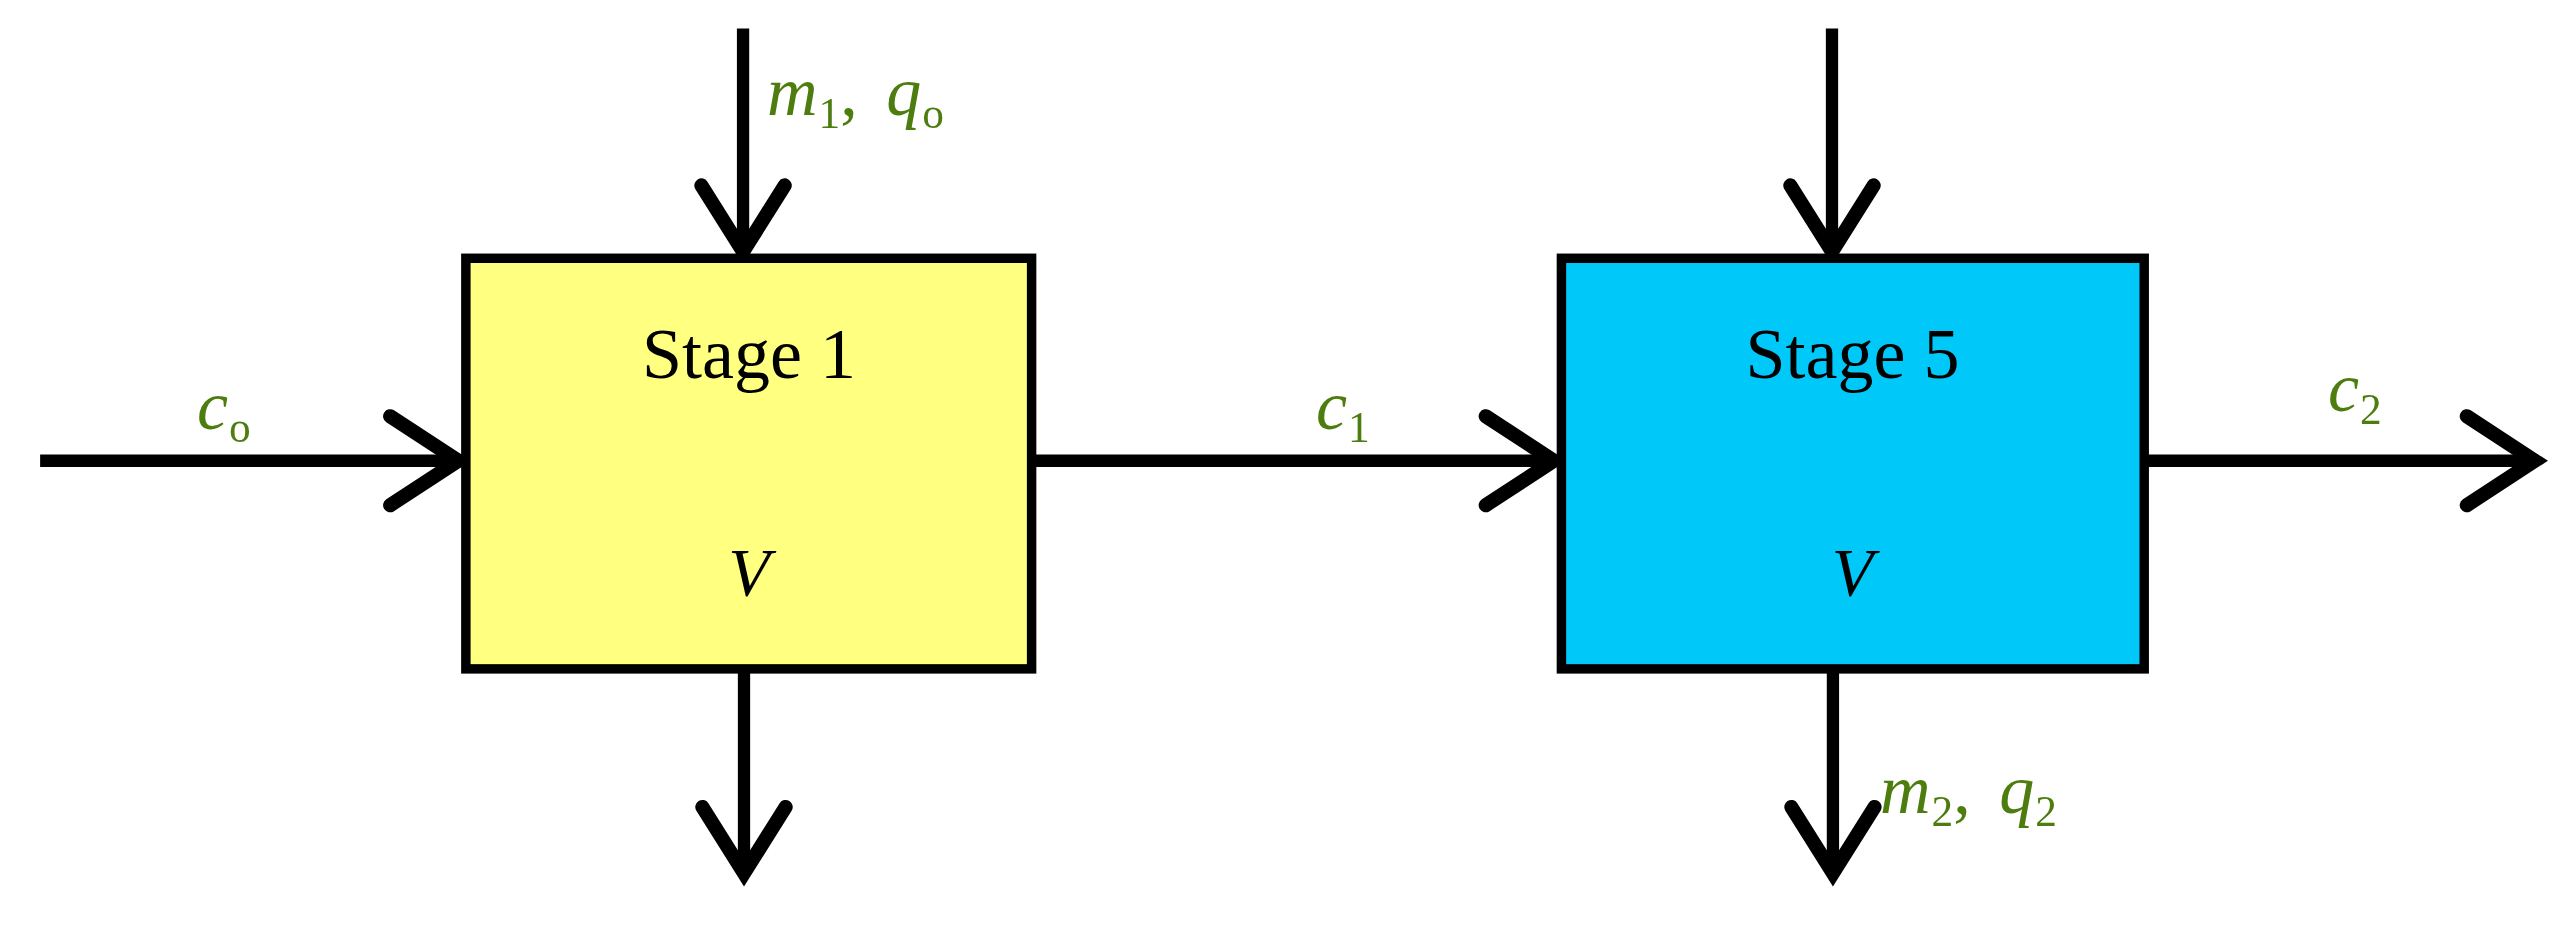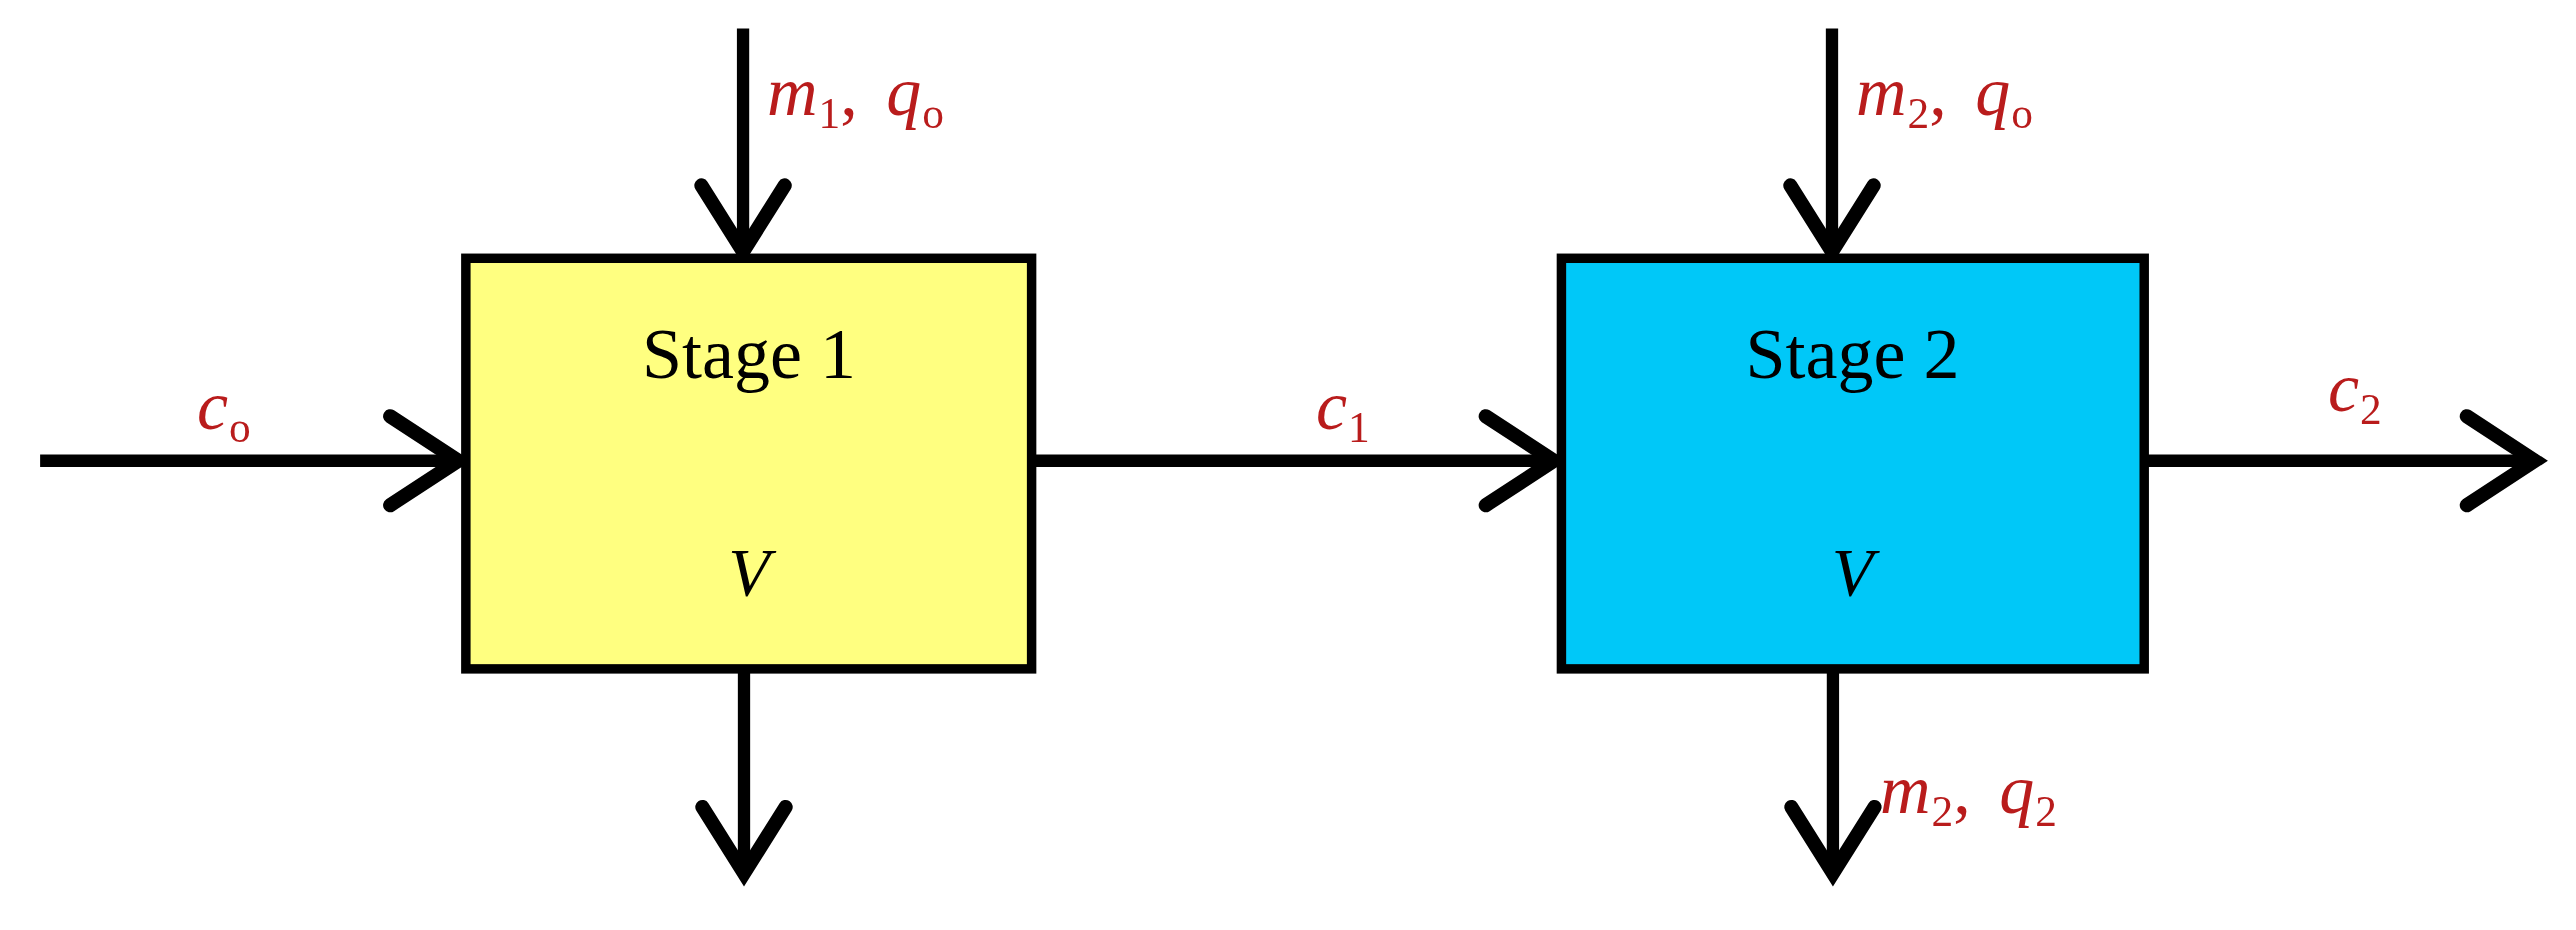--- a/index.html
+++ b/index.html
@@ -20,21 +20,21 @@
     position: absolute;
     left: 0;
     top: 0;
     width: 2576px;
     height: 930px;
   }
   
   .lbl {
     position: absolute;
     white-space: nowrap;
-    color: #b91c1c;
+    color: #4d7c0f;
     font-family: "Liberation Serif", "DejaVu Serif", serif;
     line-height: 1;
     user-select: none;
   }
   .math {
     font-style: italic;
     font-size: 70px;
   }
   .math .sub {
     font-size: 0.62em;
@@ -122,36 +122,33 @@
 
   <div class="lbl math" style="left:767px; top:57px;">
     <span>m</span><span class="sub">1</span><span class="comma">,</span>&nbsp;<span>q</span><span class="sub">o</span>
   </div>
 
 
   <div class="lbl math" style="left:1316px; top:371px;">
     <span>c</span><span class="sub">1</span>
   </div>
 
-  <div class="lbl math" style="left:1856px; top:57px;">
-    <span>m</span><span class="sub">2</span><span class="comma">,</span>&nbsp;<span>q</span><span class="sub">o</span>
-  </div>
 
   <div class="lbl math" style="left:1880px; top:735px;margin-top:20px;">
     <span>m</span><span class="sub">2</span><span class="comma">,</span>&nbsp;<span>q</span><span class="sub">2</span>
   </div>
 
   <div class="lbl math" style="left:2328px; top:353px;">
     <span>c</span><span class="sub">2</span>
   </div>
 
   <div class="stage-text" style="left:466px; top:258px; width:566px; height:411px;">
     <div class="boxlabel" style="margin-top:55px;">Stage 1</div>
     <div class="vlabel" style="margin-bottom:57px;">V</div>
   </div>
 
   <div class="stage-text" style="left:1561px; top:258px; width:583px; height:411px;">
-    <div class="boxlabel" style="margin-top:55px;">Stage 2</div>
+    <div class="boxlabel" style="margin-top:55px;">Stage 5</div>
     <div class="vlabel" style="margin-bottom:57px;">V</div>
   </div>
 
 </div>
 
 
 </body></html>

